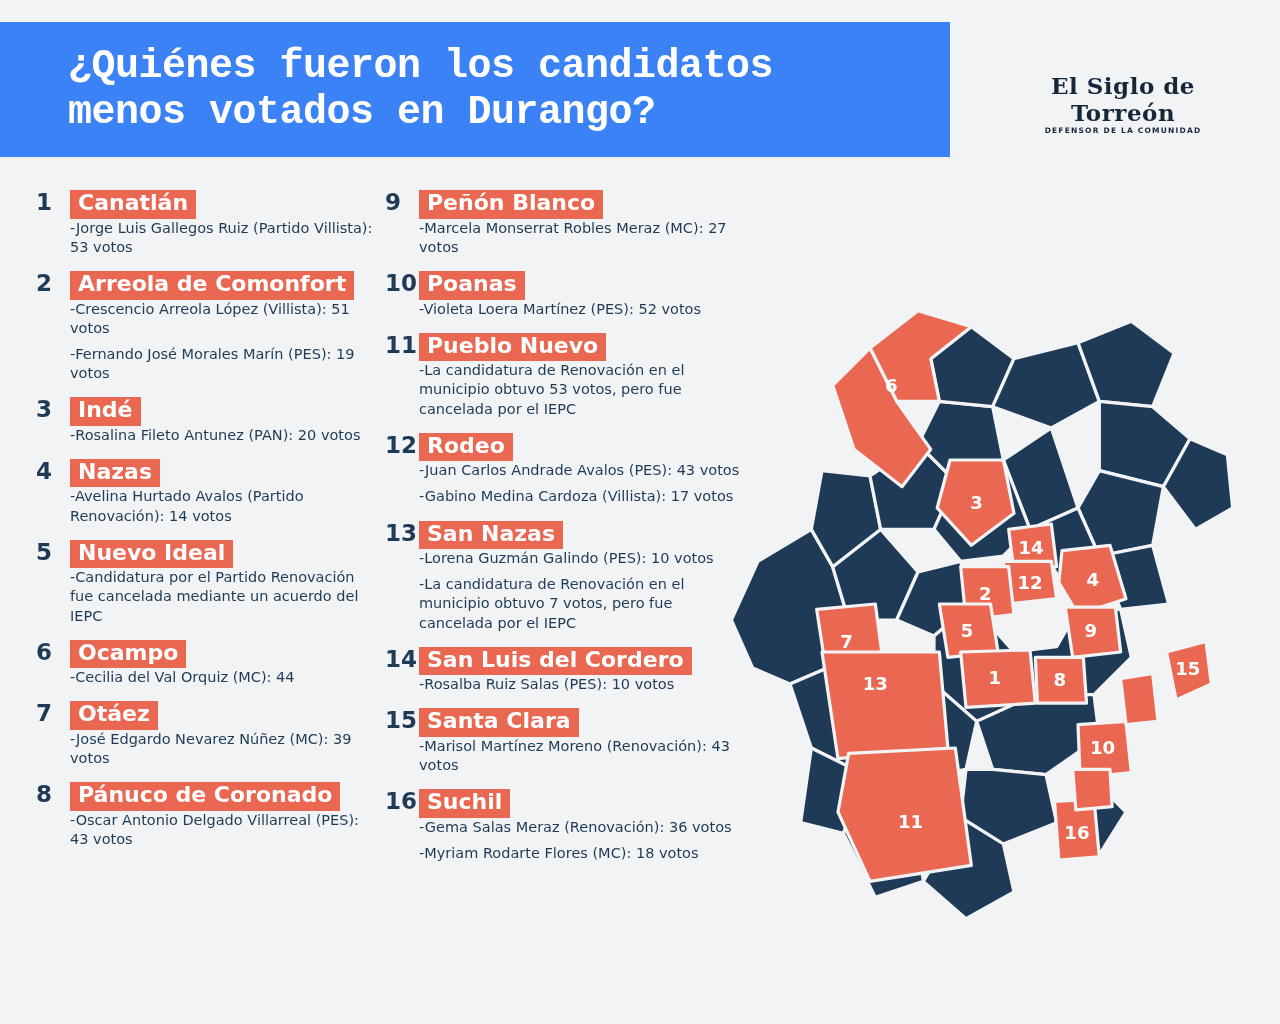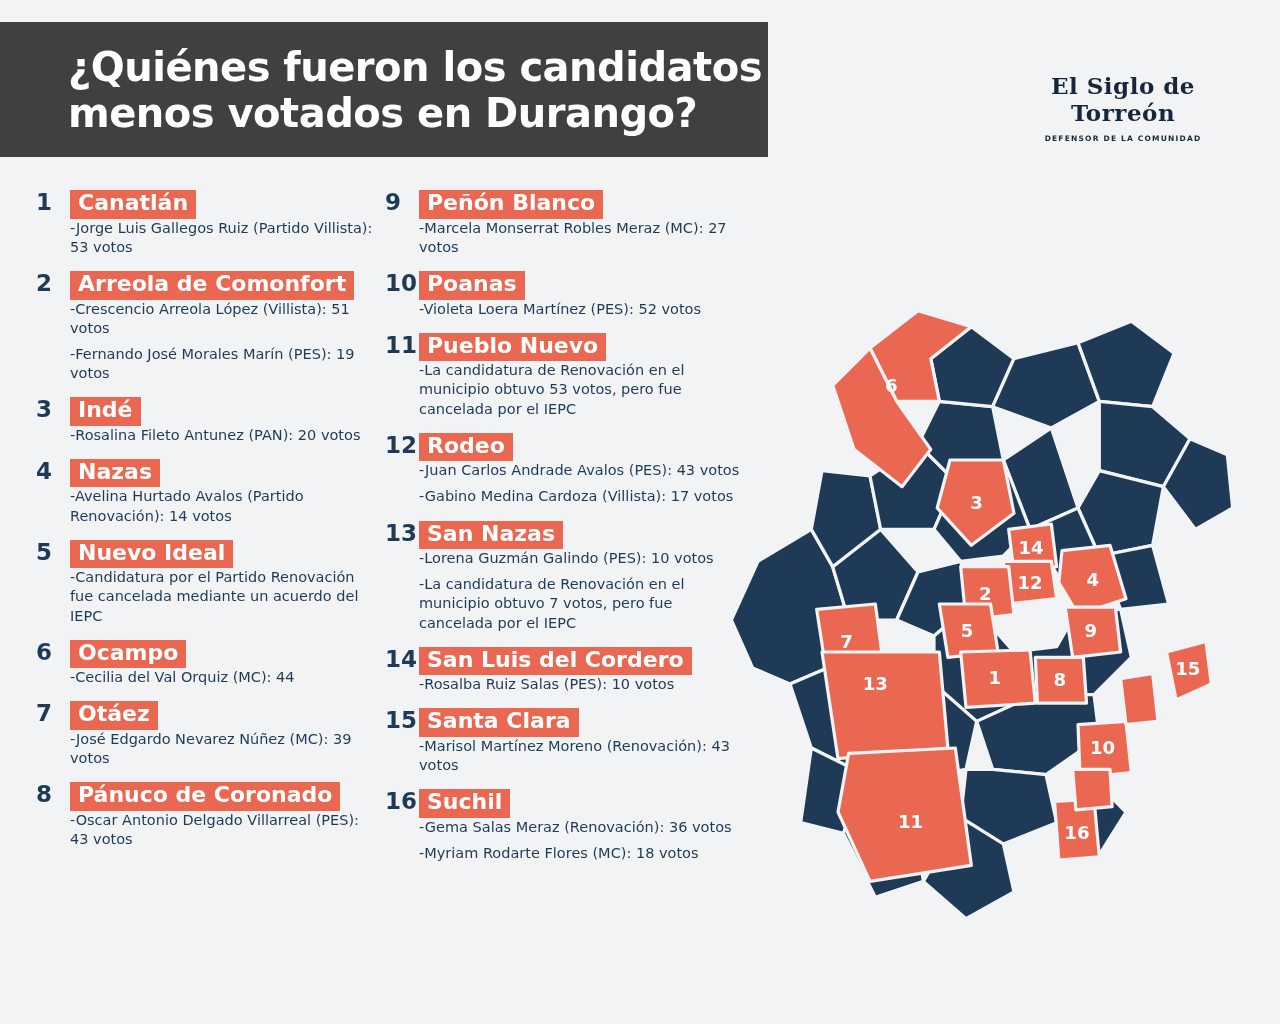--- a/index.html
+++ b/index.html
@@ -5,23 +5,23 @@
   html,body{margin:0;padding:0;}
   body{
     width:1280px;height:1024px;
     background:#f2f3f4;
     font-family:"DejaVu Sans", sans-serif;
     overflow:hidden;
     position:relative;
   }
   
   .header-bar{
-    position:absolute;left:0;top:22px;width:768px;height:135px;
-    background:#404040;
-    display:flex;align-items:center;
+    position:absolute;left:0;top:22px;width:950px;height:135px;
+    background:#3b82f6;
+    display:flex;align-items:center;font-family:Liberation Mono, monospace;
   }
   .header-title{
     color:#ffffff;
     font-size:40px;
     font-weight:bold;
     line-height:1.15;
     padding-left:68px;
     letter-spacing:-0.5px;
   }
   .brand{
@@ -34,21 +34,21 @@
     font-weight:bold;
     font-size:23px;
     color:#16273b;
     letter-spacing:0.5px;
   }
   .brand-sub{
     font-size:7.5px;
     font-weight:bold;
     color:#16273b;
     letter-spacing:1.2px;
-    margin-top:8px;
+    margin-top:0;
   }
   
   .col{
     position:absolute;
     top:190px;
   }
   .col-1{left:36px;width:345px;}
   .col-2{left:385px;width:365px;}
 
   .entry{margin-bottom:14px;position:relative;}

